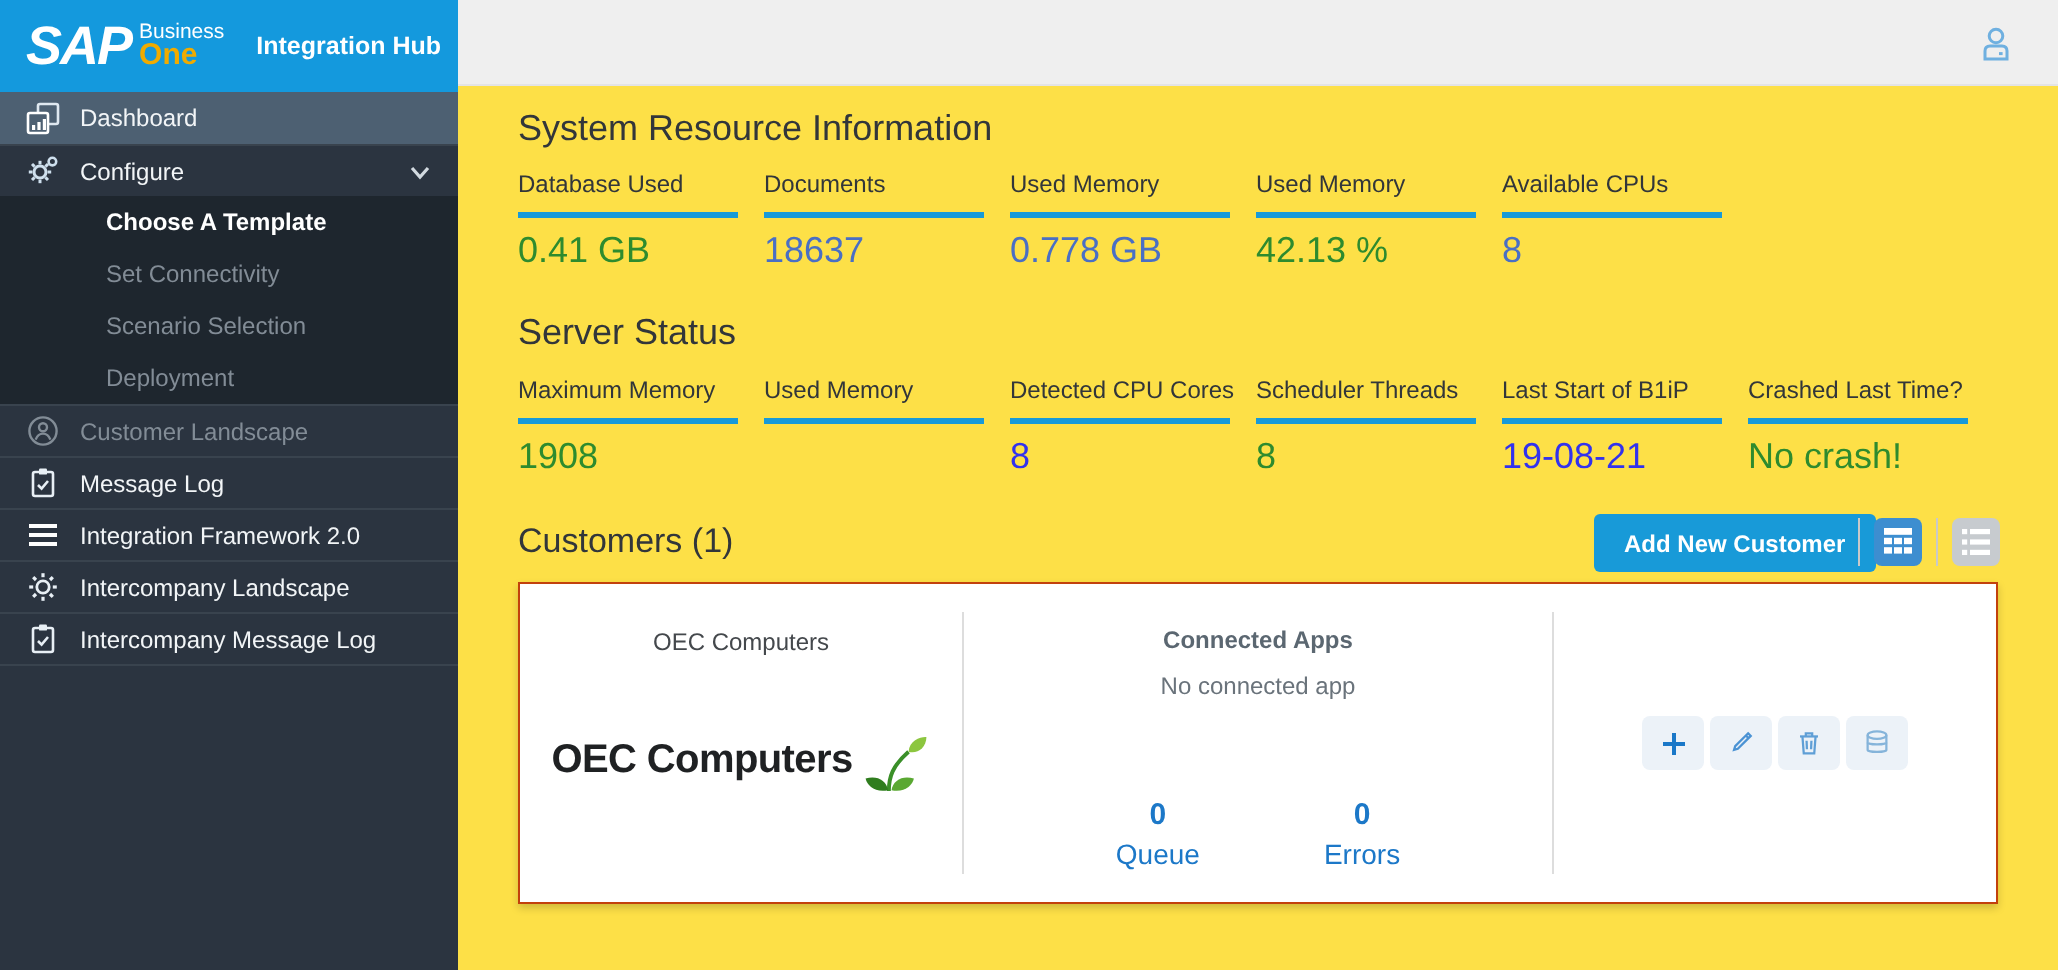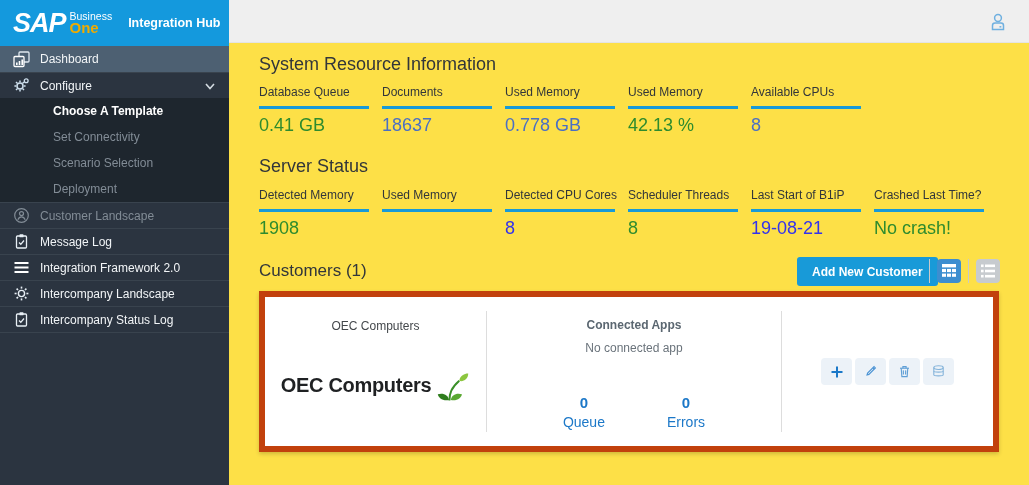--- a/index.html
+++ b/index.html
@@ -45,21 +45,21 @@
   .cust-head { position:absolute; left:30px; top:218px; font-size:17px; color:#32363a; }
   .add-btn { position:absolute; left:568px; top:214px; height:29px; padding:0 15px;
     background:#189ad8; color:#fff; font-size:12px; font-weight:bold; border:none;
     border-radius:3px; cursor:pointer; font-family:"Liberation Sans",sans-serif; }
   .view-toggles { position:absolute; left:700px; top:216px; display:flex; align-items:center; gap:7px; }
   .vdiv { width:1px; height:24px; background:#c9c9c9; }
   .toggle { width:24px; height:24px; cursor:pointer; }
 
   
   .card { position:absolute; left:30px; top:248px; width:740px; height:161px; background:#fff;
-    border:6px solid #c2410c; box-shadow:0 2px 4px rgba(0,0,0,0.18); display:flex; }
+    border:1px solid #c2410c; box-shadow:0 2px 4px rgba(0,0,0,0.18); display:flex; }
   .card-sep { width:1px; background:#ddd; margin:14px 0; }
   .card-left { width:221px; display:flex; flex-direction:column; align-items:center; }
   .cust-name { margin-top:22px; font-size:12px; color:#44484c; }
   .cust-logo { margin-top:28px; display:flex; align-items:center; }
   .logo-text { font-size:20px; font-weight:bold; color:#1f2123; letter-spacing:-0.3px; }
   .card-mid { width:294px; display:flex; flex-direction:column; align-items:center; }
   .ca-title { margin-top:21px; font-size:12px; font-weight:bold; color:#5b6771; }
   .ca-empty { margin-top:9px; font-size:12px; color:#6a737b; }
   .stats { margin-top:auto; margin-bottom:16px; display:flex; gap:62px; }
   .stat { display:flex; flex-direction:column; align-items:center; color:#1c78c8; }
@@ -184,42 +184,42 @@
     </div>
 
     <div class="side-item">
       <span class="ico">
         <svg viewBox="0 0 17 17" width="17" height="17" fill="none" stroke="#e8eff5" stroke-width="1.3">
           <rect x="3.5" y="3" width="10" height="12" rx="1"></rect>
           <rect x="6.5" y="1.3" width="4" height="3" rx="0.6" fill="#e8eff5" stroke="none"></rect>
           <path d="M6 9.5 L7.8 11.3 L11 7.5"></path>
         </svg>
       </span>
-      <span>Intercompany Status Log</span>
+      <span>Intercompany Message Log</span>
     </div>
     <div class="side-item" style="height:0;border-top:1px solid #39434e"></div>
   </div>
 
   <div class="topstrip">
     <span class="user-btn">
       <svg viewBox="0 0 22 22" width="22" height="22" fill="none" stroke="#6fb0e0" stroke-width="1.5">
         <circle cx="11" cy="7" r="3.4"></circle>
         <path d="M5.5 18.5 L5.5 14.5 Q5.5 12 8 12 L14 12 Q16.5 12 16.5 14.5 L16.5 18.5 Z"></path>
         <line x1="12.5" y1="15.8" x2="14.3" y2="15.8"></line>
       </svg>
     </span>
   </div>
 
   <div class="main">
 
     <div class="section-title" style="top:11px">System Resource Information</div>
 
     <div class="metric-row" style="top:42px">
       <div class="metric">
-        <div class="mlabel">Database Queue</div>
+        <div class="mlabel">Database Used</div>
         <div class="mvalue" style="color: rgb(46, 139, 46);">0.41 GB</div>
       </div>
       <div class="metric">
         <div class="mlabel">Documents</div>
         <div class="mvalue" style="color: rgb(74, 111, 196);">18637</div>
       </div>
       <div class="metric">
         <div class="mlabel">Used Memory</div>
         <div class="mvalue" style="color: rgb(74, 111, 196);">0.778 GB</div>
       </div>
@@ -230,21 +230,21 @@
       <div class="metric">
         <div class="mlabel">Available CPUs</div>
         <div class="mvalue" style="color: rgb(74, 111, 196);">8</div>
       </div>
     </div>
 
     <div class="section-title" style="top:113px">Server Status</div>
 
     <div class="metric-row" style="top:145px">
       <div class="metric">
-        <div class="mlabel">Detected Memory</div>
+        <div class="mlabel">Maximum Memory</div>
         <div class="mvalue" style="color: rgb(46, 139, 46);">1908</div>
       </div>
       <div class="metric">
         <div class="mlabel">Used Memory</div>
       </div>
       <div class="metric">
         <div class="mlabel">Detected CPU Cores</div>
         <div class="mvalue" style="color: rgb(50, 50, 238);">8</div>
       </div>
       <div class="metric">

